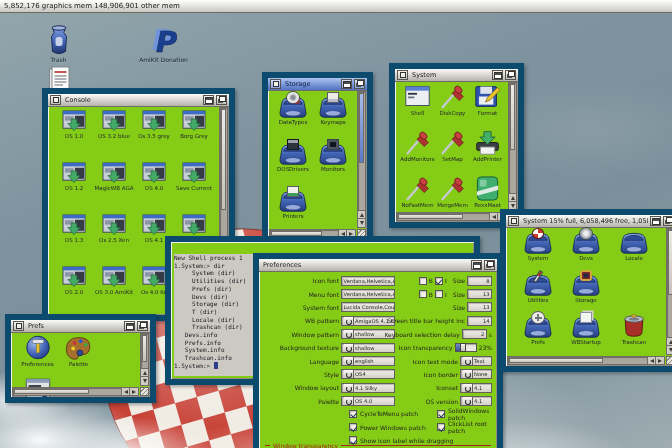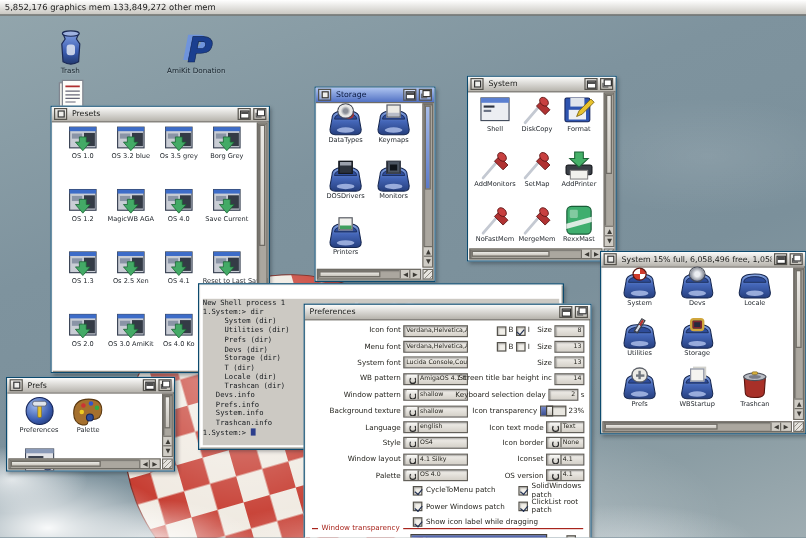--- a/index.html
+++ b/index.html
@@ -22,21 +22,21 @@
       radial-gradient(90px 40px at 10px 400px,rgba(255,255,255,.75),rgba(255,255,255,0) 70%),
       radial-gradient(200px 60px at 300px 460px,rgba(255,255,255,.55),rgba(255,255,255,0) 70%),
       radial-gradient(160px 50px at 520px 455px,rgba(240,244,246,.45),rgba(255,255,255,0) 70%);}
 
   
   .sbar{position:absolute;left:0;top:0;right:0;height:12px;z-index:40;
     background:linear-gradient(#ffffff,#c9c7c1);border-bottom:1px solid #6f6c65;
     font-size:7px;color:#1a1a1a;line-height:12px;padding-left:4px;}
 
   
-  .win{position:absolute;background:#ffffff;border:1px solid #0c4a6e;overflow:hidden;
+  .win{position:absolute;background:#84cc16;border:6px solid #0c4a6e;overflow:hidden;
     box-shadow:inset 1px 1px 0 #f5f3ef, inset -1px -1px 0 #918d84, 2px 2px 3px rgba(20,30,35,.35);}
   .tbar{height:12px;display:flex;align-items:center;gap:2px;padding:0 2px;
     background:linear-gradient(#fbfbfa,#b6b3ac);border-bottom:1px solid #6f6c65;
     font-size:6.5px;color:#20211f;}
   .win.active .tbar{background:linear-gradient(#aec4f0,#5272c4);color:#0b1a40;}
   .ttl{flex:1;overflow:hidden;white-space:nowrap;padding-left:2px}
   .gad{width:11px;height:10px;flex:0 0 auto;border:1px solid #55534d;
     background:linear-gradient(#f6f5f2,#c3c0b9);display:flex;align-items:center;justify-content:center;box-sizing:border-box;}
   .win.active .gad{background:linear-gradient(#d8e2f6,#8ba4dc);}
   .g-close i{width:4px;height:4px;border:1px solid #333;background:#efefec;display:block}
@@ -282,21 +282,21 @@
 
 <div class="desk"></div>
 <div class="haze"></div>
 <svg class="boing" width="285" height="285" viewBox="0 0 290 290">
   <circle cx="145" cy="145" r="141" fill="url(#p-check)" stroke="#7c241c" stroke-width="1"></circle>
   <circle cx="145" cy="145" r="141" fill="url(#g-ballsh)"></circle>
 </svg>
 <div class="cloudfg"></div>
 
 <div class="sbar">
-  <span>5,852,176 graphics mem    133,849,272 other mem</span>
+  <span>5,852,176 graphics mem    148,906,901 other mem</span>
 </div>
 
 <div class="igrid" style="left:6px;top:24px;width:300px;z-index:5;position:absolute">
 
     <div class="icon dicon" style="width:105px;position:relative">
       <span class="iart">
         <svg viewBox="0 0 30 32">
           <use href="#sym-urn"></use>
         </svg>
       </span>
@@ -320,21 +320,21 @@
       </span>
       <span class="ilabel">Donators</span>
     </div>
   </div>
 
 <div class="win w-presets" style="left:42px;top:88px;width:181px;height:221px;z-index:10">
   <div class="tbar">
     <span class="gad g-close">
         <i></i>
       </span>
-    <span class="ttl">Presets</span>
+    <span class="ttl">Console</span>
     <span class="gad g-icfy">
         <i></i>
       </span>
     <span class="gad g-depth">
         <i></i>
       </span>
   </div>
   <div class="igrid">
 
       <div class="icon">

